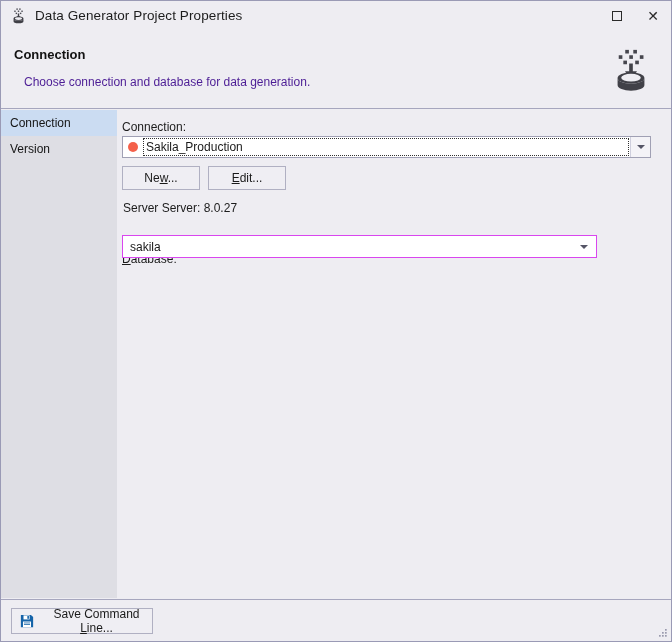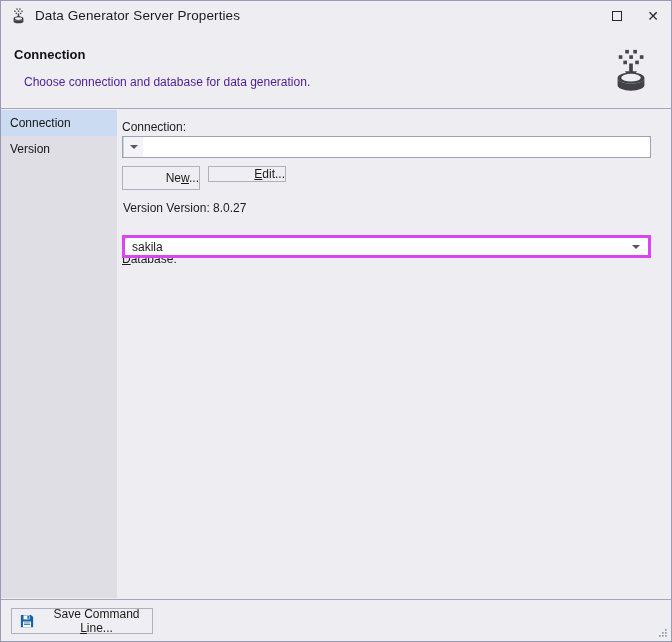--- a/index.html
+++ b/index.html
@@ -189,24 +189,24 @@
     display: flex;
     align-items: center;
     justify-content: center;
     flex: 0 0 auto;
   }
 
   
   .combo-db {
     position: absolute;
     left: 5px; top: 125px;
-    width: 529px;
+    width: 475px;
     height: 23px;
     background: #ffffff;
-    border: 3px solid #d946ef;
+    border: 1px solid #d946ef;
     box-sizing: border-box;
     display: flex;
     align-items: center;
     justify-content: space-between;
   }
   .combo-db-text {
     margin-left: 7px;
     font-size: 12px;
     color: #1a1a1a;
   }
@@ -225,34 +225,34 @@
 
   
   .btn {
     background: #efeef3;
     border: 1px solid #b0b0c2;
     font-family: "Liberation Sans", sans-serif;
     font-size: 12px;
     color: #1a1a1a;
     display: flex;
     align-items: center;
-    justify-content: flex-end;
+    justify-content: center;
     box-sizing: border-box;
     cursor: default;
     padding: 0;
   }
   .btn-new {
     position: absolute;
     left: 5px; top: 56px;
     width: 78px; height: 24px;
   }
   .btn-edit {
     position: absolute;
     left: 91px; top: 56px;
-    width: 78px; height: 16px;
+    width: 78px; height: 24px;
   }
   .server-version {
     position: absolute;
     left: 6px; top: 91px;
   }
   .label-database {
     position: absolute;
     left: 5px; top: 110px; margin-top: 32px;
   }
   .label-connection {
@@ -297,21 +297,21 @@
       <rect x="6" y="5" width="2" height="2" fill="#4a4a52"></rect>
       <rect x="11" y="5" width="2" height="2" fill="#4a4a52"></rect>
       <rect x="16" y="5" width="2" height="2" fill="#4a4a52"></rect>
       <rect x="8" y="8" width="2" height="2" fill="#4a4a52"></rect>
       <rect x="14" y="8" width="2" height="2" fill="#4a4a52"></rect>
       <path d="M11 9 h2 v4 h2 l-3 4 l-3 -4 h2 z" fill="#3f3f46"></path>
       <ellipse cx="12" cy="16.5" rx="7" ry="3" fill="#3f3f46"></ellipse>
       <path d="M5 16.5 v3.5 a7 3 0 0 0 14 0 v-3.5 a7 3 0 0 1 -14 0 z" fill="#3f3f46"></path>
       <ellipse cx="12" cy="16.3" rx="5" ry="1.9" fill="#eeedf2"></ellipse>
     </svg>
-    <span class="titlebar-text">Data Generator Server Properties</span>
+    <span class="titlebar-text">Data Generator Project Properties</span>
     <div class="titlebar-buttons">
       <div class="tb-btn">
         <span class="maximize-glyph"></span>
       </div>
       <div class="tb-btn close">
         <span class="close-glyph">✕</span>
       </div>
     </div>
   </div>
 
@@ -340,33 +340,38 @@
     <div class="side-item">
       <span>Version</span>
     </div>
   </div>
 
   <div class="content">
 
     <div class="field-label label-connection">Connection:</div>
 
     <div class="combo-conn">
+      <div class="combo-conn-field">
+        <span class="status-dot" style="background: rgb(244, 96, 74);"></span>
+        <span class="combo-conn-text">Sakila_Production</span>
+        <span class="focus-box"></span>
+      </div>
       <div class="combo-conn-btn">
         <span class="arrow-down"></span>
       </div>
     </div>
 
     <button class="btn btn-new">
       <span>Ne<span class="acc">w</span>...</span>
     </button>
     <button class="btn btn-edit">
       <span><span class="acc">E</span>dit...</span>
     </button>
 
-    <div class="field-label server-version">Version Version: 8.0.27</div>
+    <div class="field-label server-version">Server Server: 8.0.27</div>
 
     <div class="field-label label-database"><span class="acc">D</span>atabase:</div>
 
     <div class="combo-db">
       <span class="combo-db-text">sakila</span>
       <span class="combo-db-arrow">
         <span class="arrow-down"></span>
       </span>
     </div>
 

